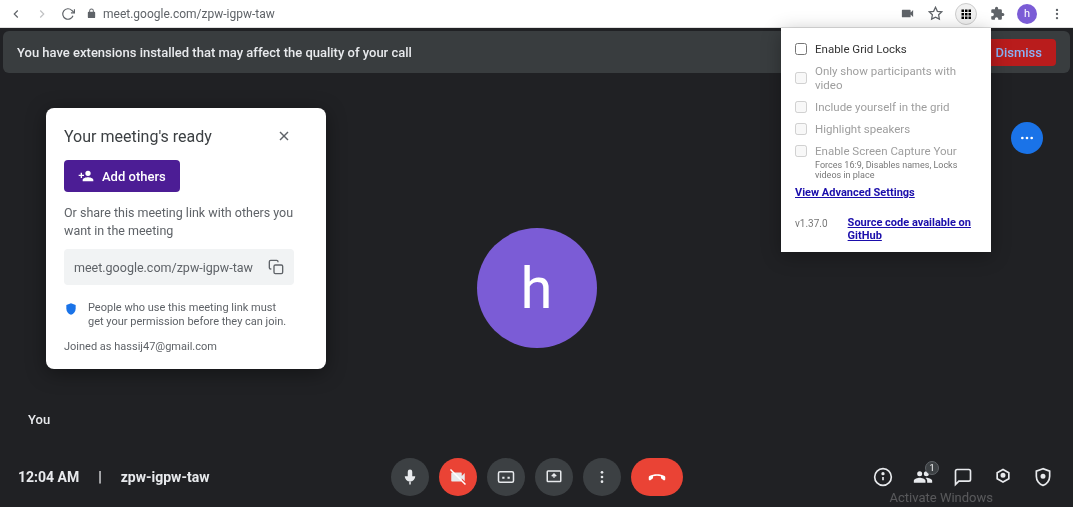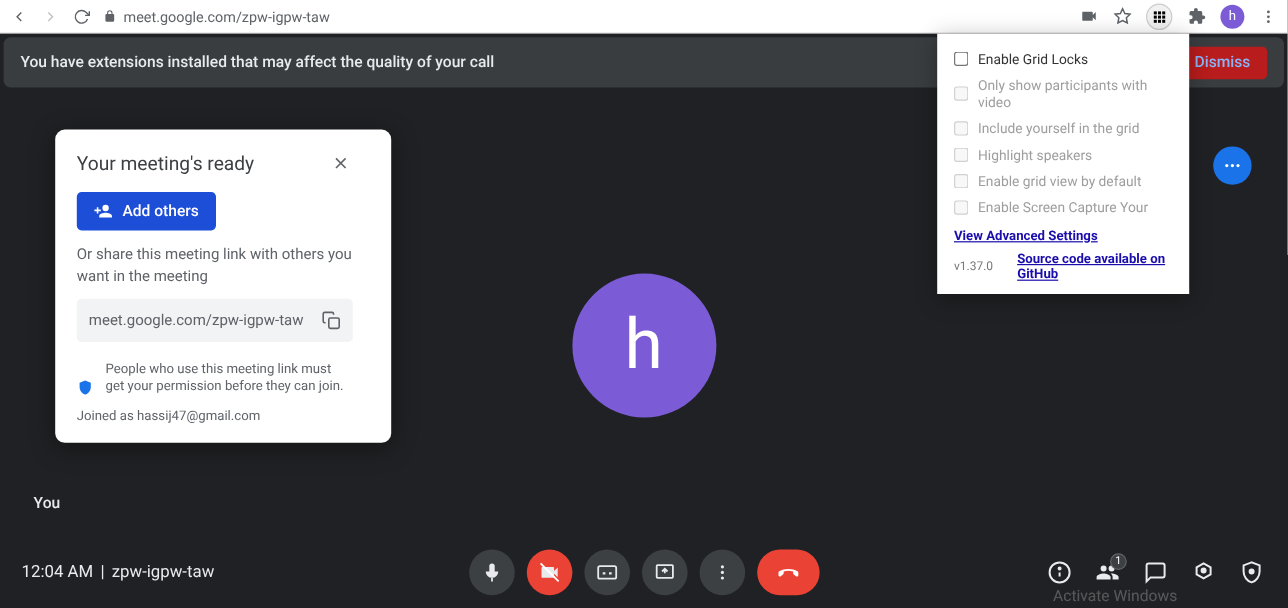--- a/index.html
+++ b/index.html
@@ -18,26 +18,26 @@
   .meet { position:relative; width:100%; height:calc(100% - 28px); background:#202124; }
 
   .top-banner { position:absolute; top:3px; left:3px; right:3px; height:42px; background:rgba(60,64,67,0.9); border-radius:6px; display:flex; align-items:center; padding:0 14px; color:#e8eaed; font-size:13px; font-weight:500; }
   .top-banner .dismiss { margin-left:auto; background:#b91c1c; color:#8ab4f8; font-size:13px; padding:6px 14px; border-radius:4px; cursor:pointer; }
 
   
   .ready-card { position:absolute; top:80px; left:46px; width:280px; background:#fff; border-radius:8px; box-shadow:0 4px 20px rgba(0,0,0,0.4); padding:18px 32px 16px 18px; }
   .ready-card .header { display:flex; align-items:center; justify-content:space-between; margin-bottom:14px; }
   .ready-card .header h3 { font-size:16px; font-weight:400; color:#3c4043; }
   .ready-card .close { width:20px; height:20px; color:#5f6368; cursor:pointer; display:flex; align-items:center; justify-content:center;}
-  .add-btn { background:#1d4ed8; color:#fff; border:none; border-radius:4px; padding:8px 14px; font-size:13px; font-weight:500; display:flex; align-items:center; gap:8px; cursor:pointer; margin-bottom:12px;}
+  .add-btn { background:#4c1d95; color:#fff; border:none; border-radius:4px; padding:8px 14px; font-size:13px; font-weight:500; display:flex; align-items:center; gap:8px; cursor:pointer; margin-bottom:12px;}
   .share-text { font-size:12.5px; color:#5f6368; margin-bottom:10px; line-height:1.4;}
   .link-box { background:#f1f3f4; border-radius:4px; padding:10px 10px; display:flex; align-items:center; justify-content:space-between; margin-bottom:16px;}
   .link-box span { font-size:12.5px; color:#5f6368; }
   .link-box .copy { cursor:pointer; color:#5f6368; }
-  .perm-row { display:flex; gap:10px; align-items:flex-end; margin-bottom:10px;}
+  .perm-row { display:flex; gap:10px; align-items:flex-start; margin-bottom:10px;}
   .perm-row .shield { color:#1a73e8; flex-shrink:0; margin-top:1px;}
   .perm-row p { font-size:11px; color:#5f6368; line-height:1.3;}
   .joined { font-size:11px; color:#5f6368;margin-top:10px; }
 
   
   .ext-popup { position:absolute; top:0; right:82px; width:210px; background:#fff; box-shadow:0 4px 18px rgba(0,0,0,0.3); padding:10px 14px 10px 14px; font-size:11.5px; color:#333; z-index:20;}
   .ext-row { display:flex; align-items:center; gap:8px; padding:4px 0;}
   .ext-row input[type=checkbox]{ width:12px; height:12px; }
   .ext-row.disabled { color:#9e9e9e;align-items:center; }
   .ext-sub { font-size:9px; color:#777; margin-left:20px; margin-top:-2px; margin-bottom:4px;}
@@ -48,30 +48,30 @@
   
   .more-circle { position:absolute; top:94px; right:30px; width:32px; height:32px; border-radius:50%; background:#1a73e8; display:flex; align-items:center; justify-content:center; color:#fff; cursor:pointer;}
 
   
   .center-avatar { position:absolute; top:200px; left:50%; transform:translateX(-50%); width:120px; height:120px; border-radius:50%; background:#7b5cd6; display:flex; align-items:center; justify-content:center; color:#fff; font-size:58px; font-weight:400;}
 
   .you-label { position:absolute; bottom:80px; left:28px; color:#e8eaed; font-size:13px; font-weight:500;}
 
   
   .bottom-bar { position:absolute; bottom:0; left:0; right:0; height:60px; display:flex; align-items:center; padding:0 18px; color:#e8eaed;}
-  .time-code { font-size:14px; font-weight:400; display:flex; align-items:center; gap:6px;justify-content:flex-end;}
+  .time-code { font-size:14px; font-weight:700; display:flex; align-items:center; gap:19px;justify-content:flex-end;}
   .center-controls { position:absolute; left:50%; transform:translateX(-50%); display:flex; gap:10px; align-items:center;}
   .ctrl { width:38px; height:38px; border-radius:50%; background:#3c4043; display:flex; align-items:center; justify-content:center; cursor:pointer; color:#e8eaed;}
   .ctrl.crossed { background:#ea4335; position:relative;}
   .hangup { width:52px; height:38px; border-radius:22px; background:#ea4335; display:flex; align-items:center; justify-content:center; cursor:pointer; color:#fff;}
   .right-controls { position:absolute; right:20px; display:flex; gap:20px; align-items:center;}
   .right-controls .icon { color:#e8eaed; cursor:pointer; position:relative;}
   .badge { position:absolute; top:-6px; right:-6px; background:#3c4043; border:1px solid #5f6368; color:#fff; font-size:9px; width:14px; height:14px; border-radius:50%; display:flex; align-items:center; justify-content:center;}
 
-  .activate { position:absolute; bottom:2px; right:92px; color:rgba(255,255,255,0.25); font-size:13px;}
+  .activate { position:absolute; bottom:2px; right:80px; color:rgba(255,255,255,0.25); font-size:13px;}
 
   svg { display:block; }
 </style>
 </head>
 <body>
 
 <div class="chrome-bar">
   <div class="nav-icon">
       <svg width="14" height="14" viewBox="0 0 24 24" fill="none" stroke="currentColor" stroke-width="2">
         <polyline points="15 18 9 12 15 6"></polyline>
@@ -157,30 +157,27 @@
     <label class="ext-row disabled">
         <input type="checkbox" disabled="" style="">
         <span>Include yourself in the grid</span>
       </label>
     <label class="ext-row disabled">
         <input type="checkbox" disabled="" style="">
         <span>Highlight speakers</span>
       </label>
     <label class="ext-row disabled">
         <input type="checkbox" disabled="" style="">
-        <span>Enable grid view by default</span>
-      </label>
-    <label class="ext-row disabled">
-        <input type="checkbox" disabled="" style="">
         <span>Enable Screen Capture Your</span>
       </label>
+    <div class="ext-sub">Forces 16:9, Disables names, Locks videos in place</div>
     <a class="ext-link">View Advanced Settings</a>
     <div class="ext-footer">
       <span class="ver">v1.37.0</span>
-      <a class="ext-link" style="margin-top:0">Source code available on GitHub</a>
+      <a class="ext-link" style="margin-top:11px">Source code available on GitHub</a>
     </div>
   </div>
 
   <div class="more-circle">
     <svg width="16" height="16" viewBox="0 0 24 24" fill="currentColor">
         <circle cx="5" cy="12" r="2"></circle>
         <circle cx="12" cy="12" r="2"></circle>
         <circle cx="19" cy="12" r="2"></circle>
       </svg>
   </div>

